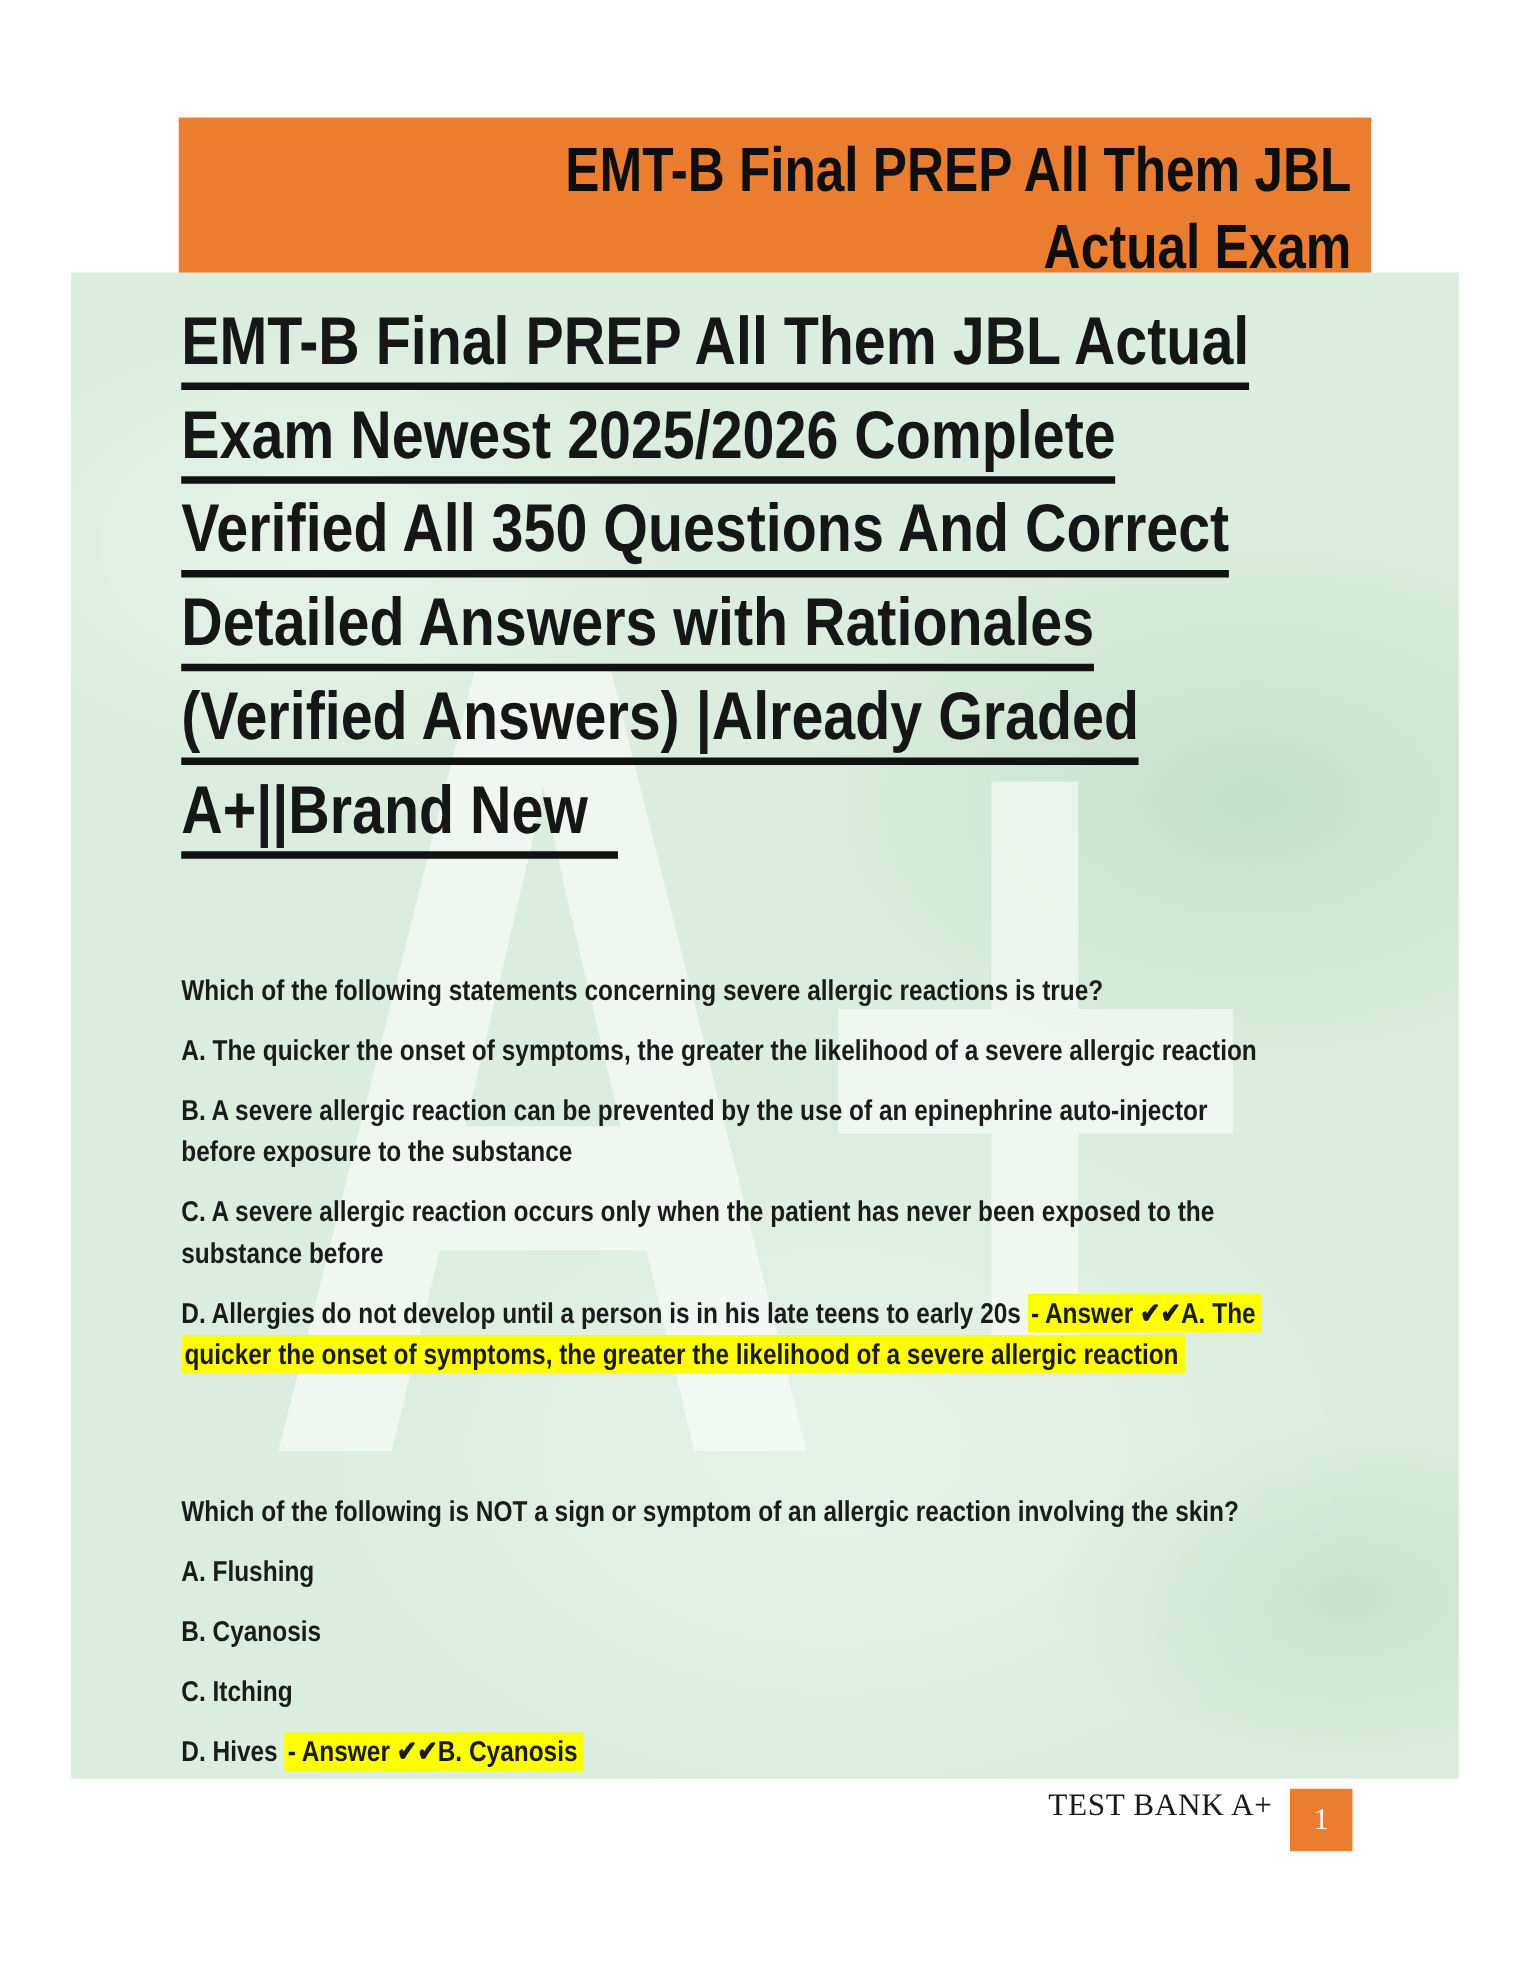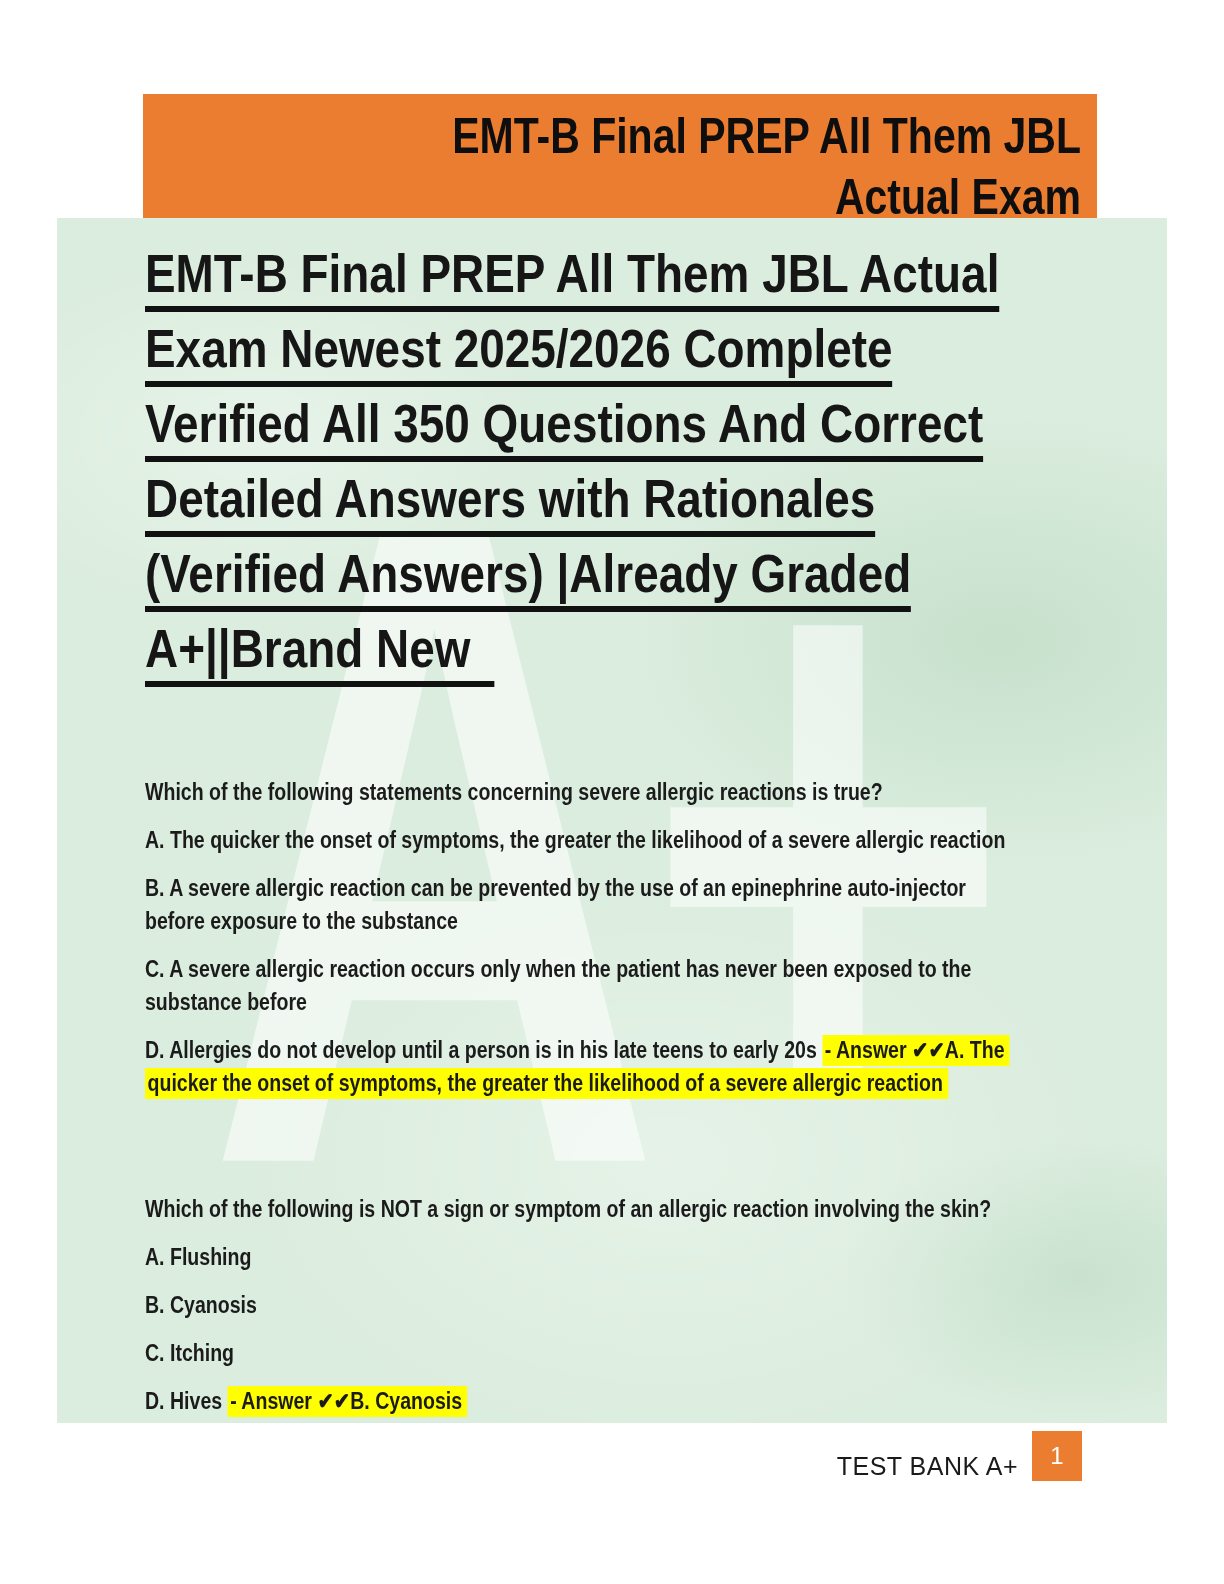--- a/index.html
+++ b/index.html
@@ -107,22 +107,23 @@
     -webkit-box-decoration-break: clone;
     box-decoration-break: clone;
   }
 
   
   .footer {
     position: absolute;
     top: 1431px;
     right: 142px;
     display: flex;
-    align-items: flex-end;
+    align-items: flex-start;
     gap: 14px;
+    font-family: Liberation Serif, serif;
   }
   .footer-label {
     font-size: 25px;
     color: #1a1a1a;
     letter-spacing: 0.5px;
   }
   .page-number-badge {
     width: 50px; height: 50px;
     background: #EB7D30;
     color: #ffffff;

